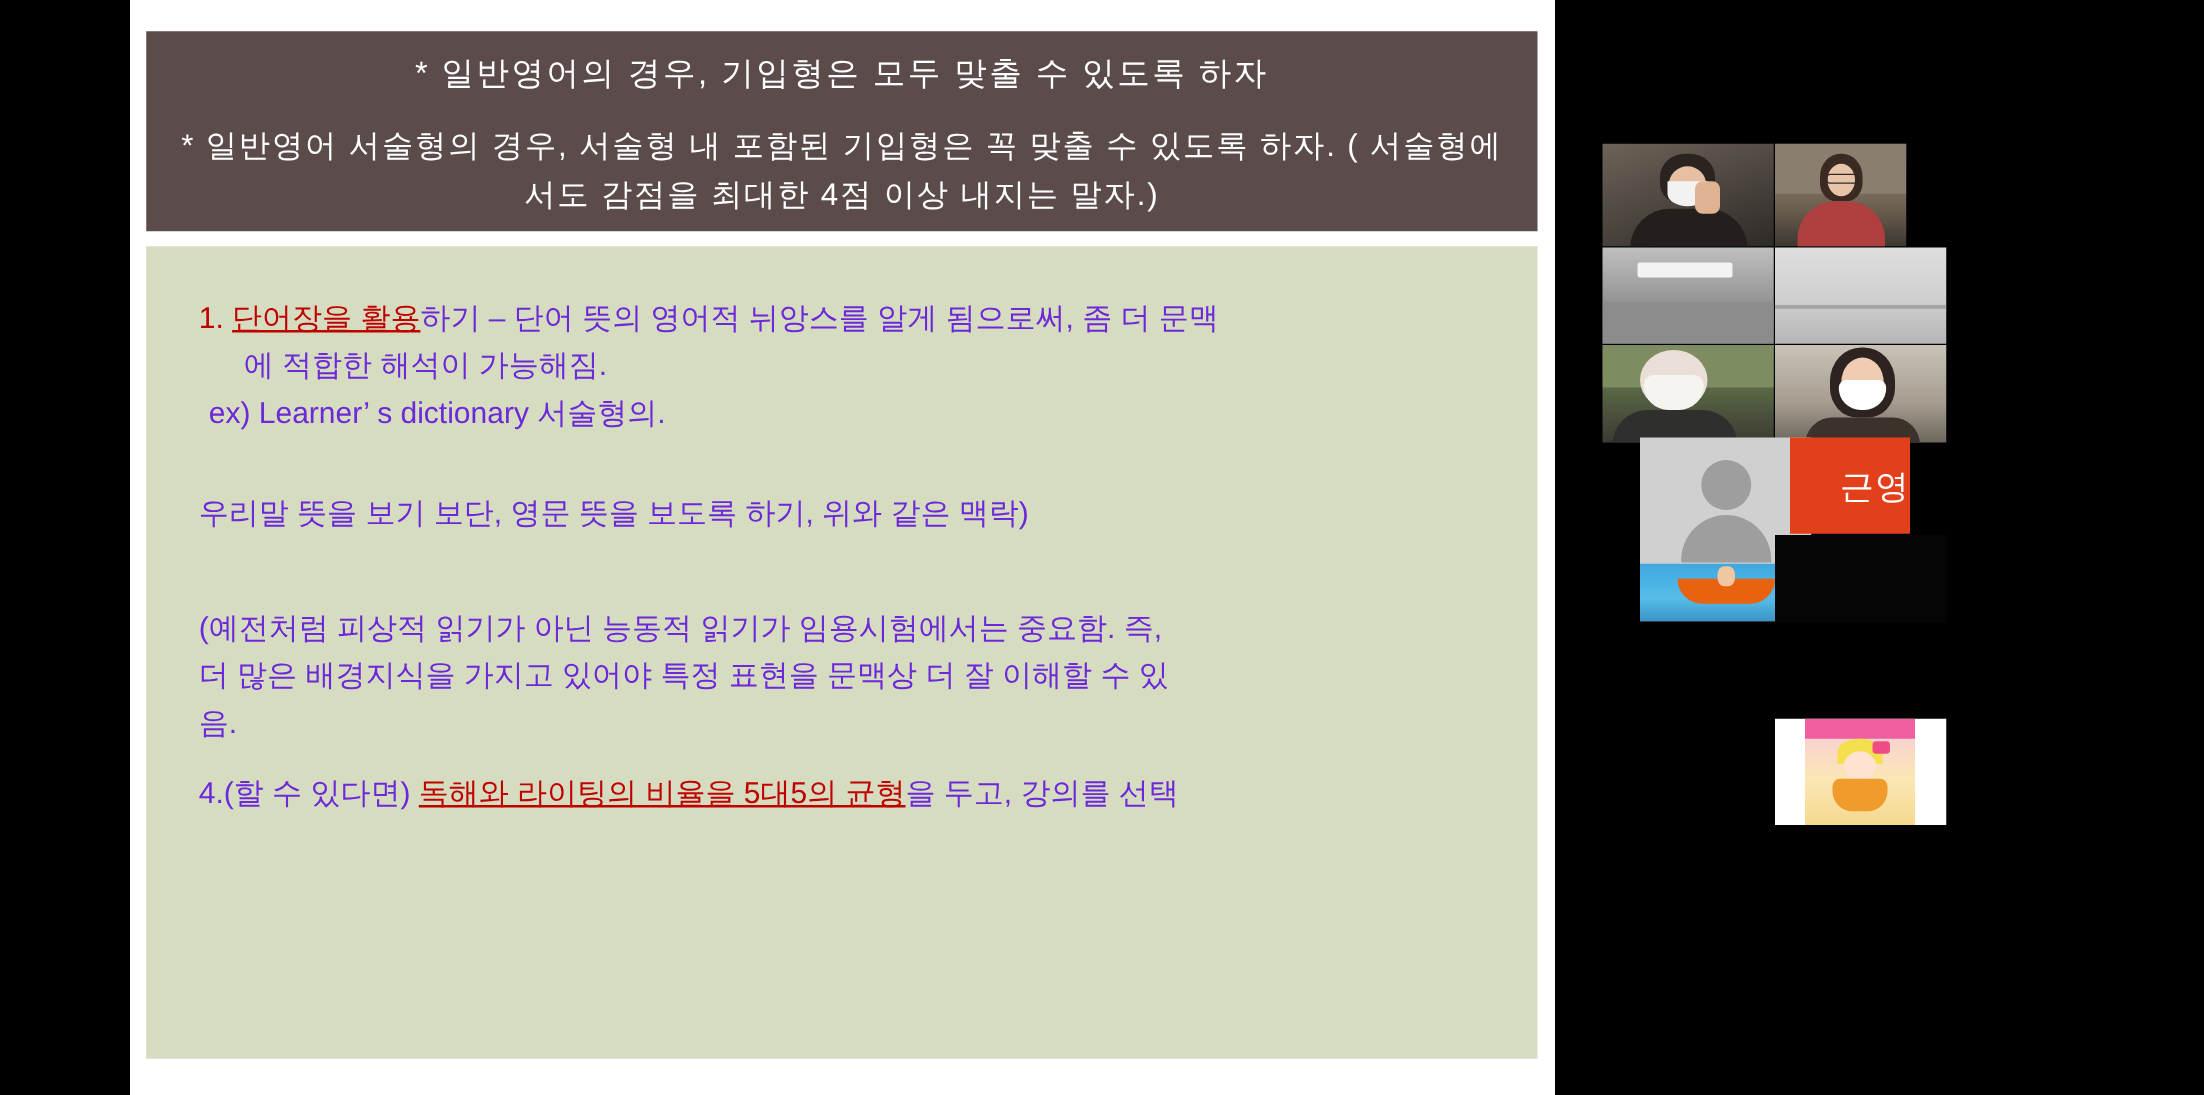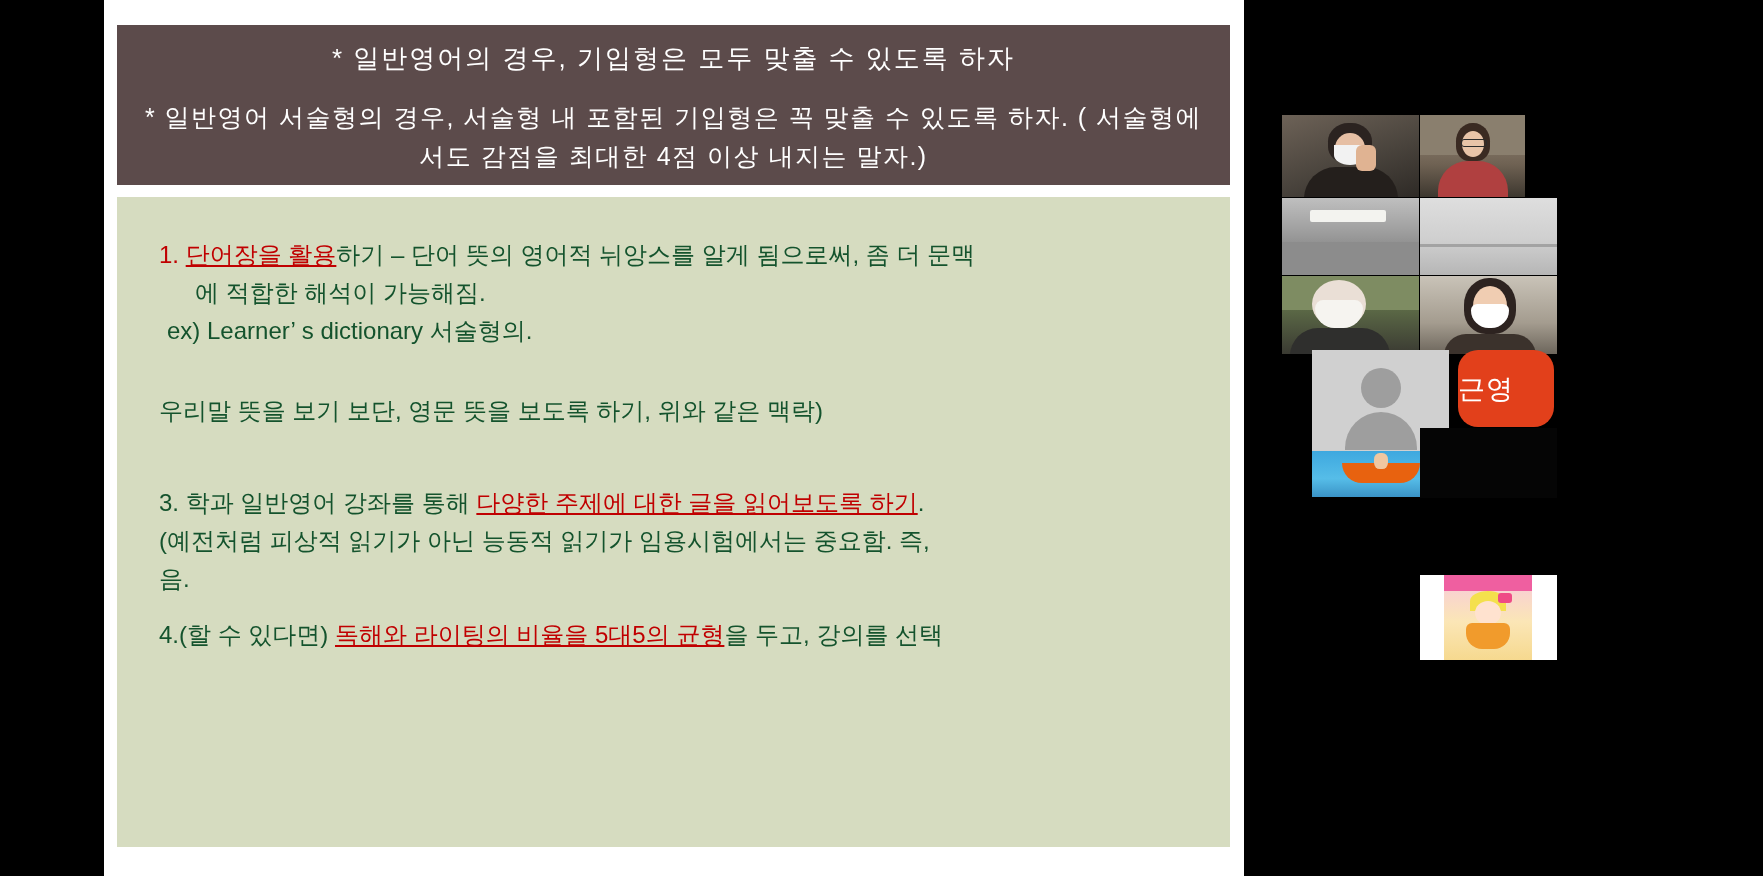--- a/index.html
+++ b/index.html
@@ -87,21 +87,21 @@
 
   .num-red {
     color: #c00000;
   }
   .u-red {
     color: #c00000;
     text-decoration: underline;
     text-decoration-color: #c00000;
   }
   .plain {
-    color: #14532d;
+    color: #6d28d9;
   }
   .ex-line {
     padding-left: 8px;
   }
 
   
   .video-panel {
     position: absolute;
     left: 1244px;
     top: 0;
@@ -265,23 +265,23 @@
     position: absolute; left: 30px; top: 12px; width: 78px; height: 20px;
     background: #e8620f; border-radius: 0 0 40px 40px;
   }
   .t7-person {
     position: absolute; left: 62px; top: 2px; width: 14px; height: 16px;
     background: #f0c7a0; border-radius: 40%;
   }
 
   
   .tile-8 {
-    left: 214px; top: 350px; width: 96px; height: 77px;
+    left: 188px; top: 350px; width: 96px; height: 77px;
     background: #e2401b;
-    display: flex; align-items: center; justify-content: flex-start; border-radius: 20px;
+    display: flex; align-items: center; justify-content: flex-end;
   }
   .tile-8 .name {
     color: #ffffff;
     font-size: 27px;
     letter-spacing: 1px;
   }
 
   
   .tile-9 {
     left: 176px; top: 428px; width: 137px; height: 70px;
@@ -350,24 +350,22 @@
 
         <div class="item">
           <p>
             <span class="plain">우리말 뜻을 보기 보단, 영문 뜻을 보도록 하기, 위와 같은 맥락)</span>
           </p>
         </div>
 
         <div class="gap-lg"></div>
 
         <div class="item">
-          <p>
-            <span class="plain">3. 학과 일반영어 강좌를 통해 </span><span class="u-red">다양한 주제에 대한 글을 읽어보도록 하기</span><span class="plain">.</span>
-          </p>
           <p><span class="plain">(예전처럼 피상적 읽기가 아닌 능동적 읽기가 임용시험에서는 중요함. 즉,</span></p>
+          <p><span class="plain">더 많은 배경지식을 가지고 있어야 특정 표현을 문맥상 더 잘 이해할 수 있</span></p>
           <p><span class="plain">음.</span></p>
         </div>
 
         <div class="gap-sm"></div>
 
         <div class="item">
           <p>
             <span class="plain">4.(할 수 있다면) </span><span class="u-red">독해와 라이팅의 비율을 5대5의 균형</span><span class="plain">을 두고, 강의를 선택</span>
           </p>
         </div>

